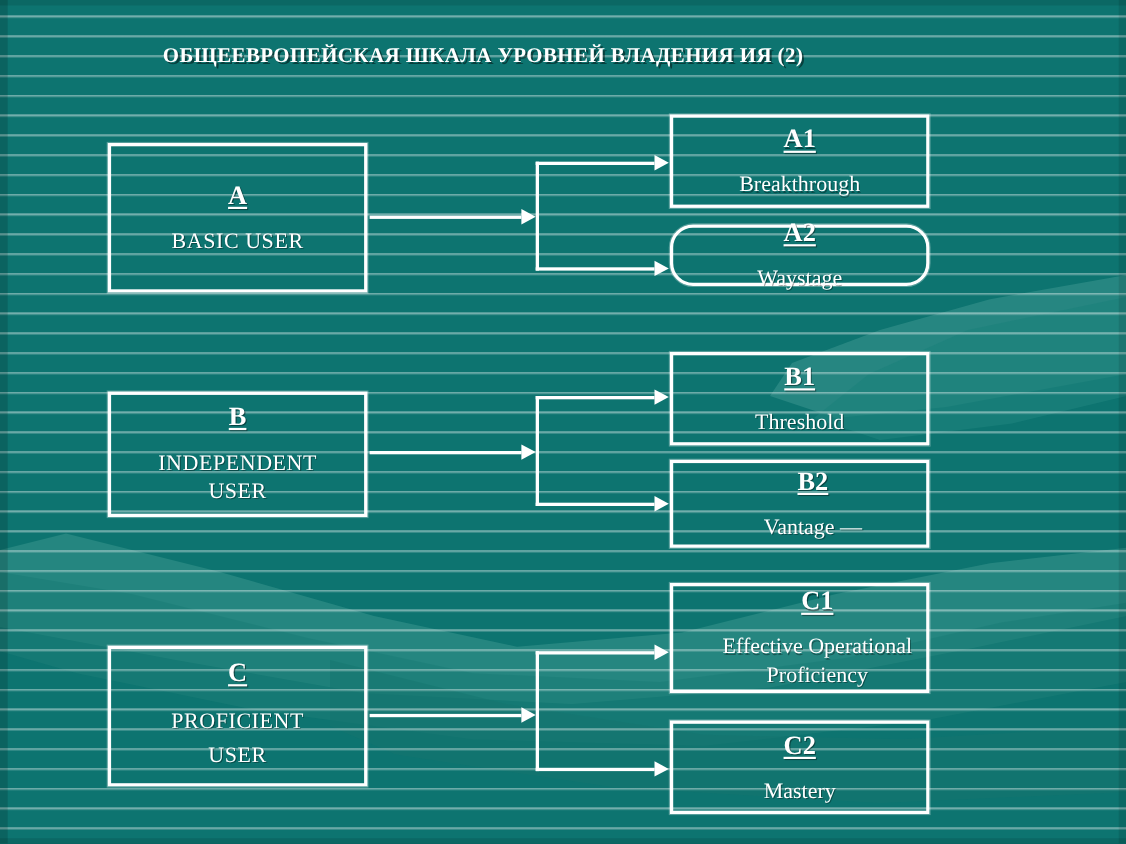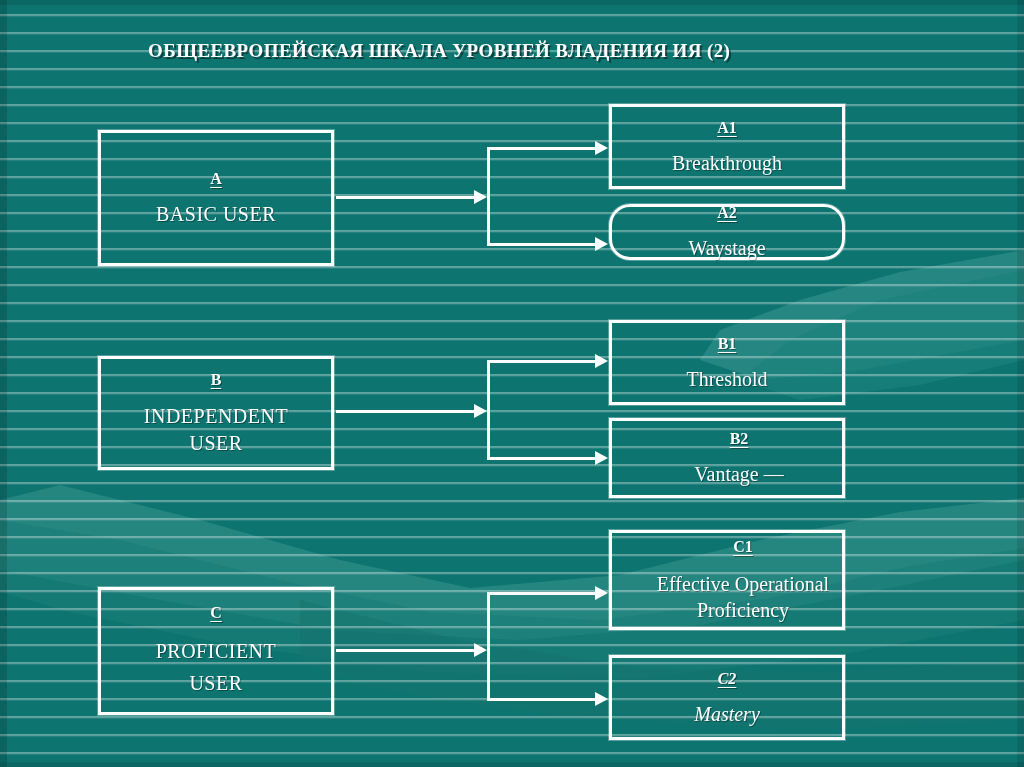--- a/index.html
+++ b/index.html
@@ -89,21 +89,21 @@
     box-shadow: 0 0 0 1px rgba(255,255,255,0.30);
     display: flex;
     flex-direction: column;
     align-items: center;
     justify-content: center;
     text-align: center;
     padding: 4px 8px;
   }
   .box .code {
     font-weight: bold;
-    font-size: 16px;
+    font-size: 24px;
     text-decoration: underline;
     text-underline-offset: 3px;
     text-shadow: 1px 1px 0 rgba(0,0,0,0.40);
     line-height: 1.2;
   }
   .box .desc {
     font-size: 20px;
     line-height: 1.22;
     text-shadow: 1px 1px 0 rgba(0,0,0,0.35);
   }
@@ -118,21 +118,21 @@
 
   #box-b .desc { line-height: 1.34; }
   #box-c .desc { line-height: 1.58; }
 
   
   #box-a1 { left: 609px; top: 104px; width: 236px; height: 85px; }
   #box-a2 { left: 609px; top: 204px; width: 236px; height: 56px; border-radius: 21px; }
   #box-b1 { left: 609px; top: 320px; width: 236px; height: 85px; text-align: right; }
   #box-b2 { left: 609px; top: 418px; width: 236px; height: 80px; padding-left: 32px; }
   #box-c1 { left: 609px; top: 530px; width: 236px; height: 100px; padding-left: 40px; }
-  #box-c2 { left: 609px; top: 655px; width: 236px; height: 85px; font-style: italic; }
+  #box-c2 { left: 609px; top: 655px; width: 236px; height: 85px; }
 
   #box-c1 .desc { line-height: 1.3; }
 
   
   .conn { position: absolute; }
   .hline {
     position: absolute;
     height: 3px;
     background: #ffffff;
   }

